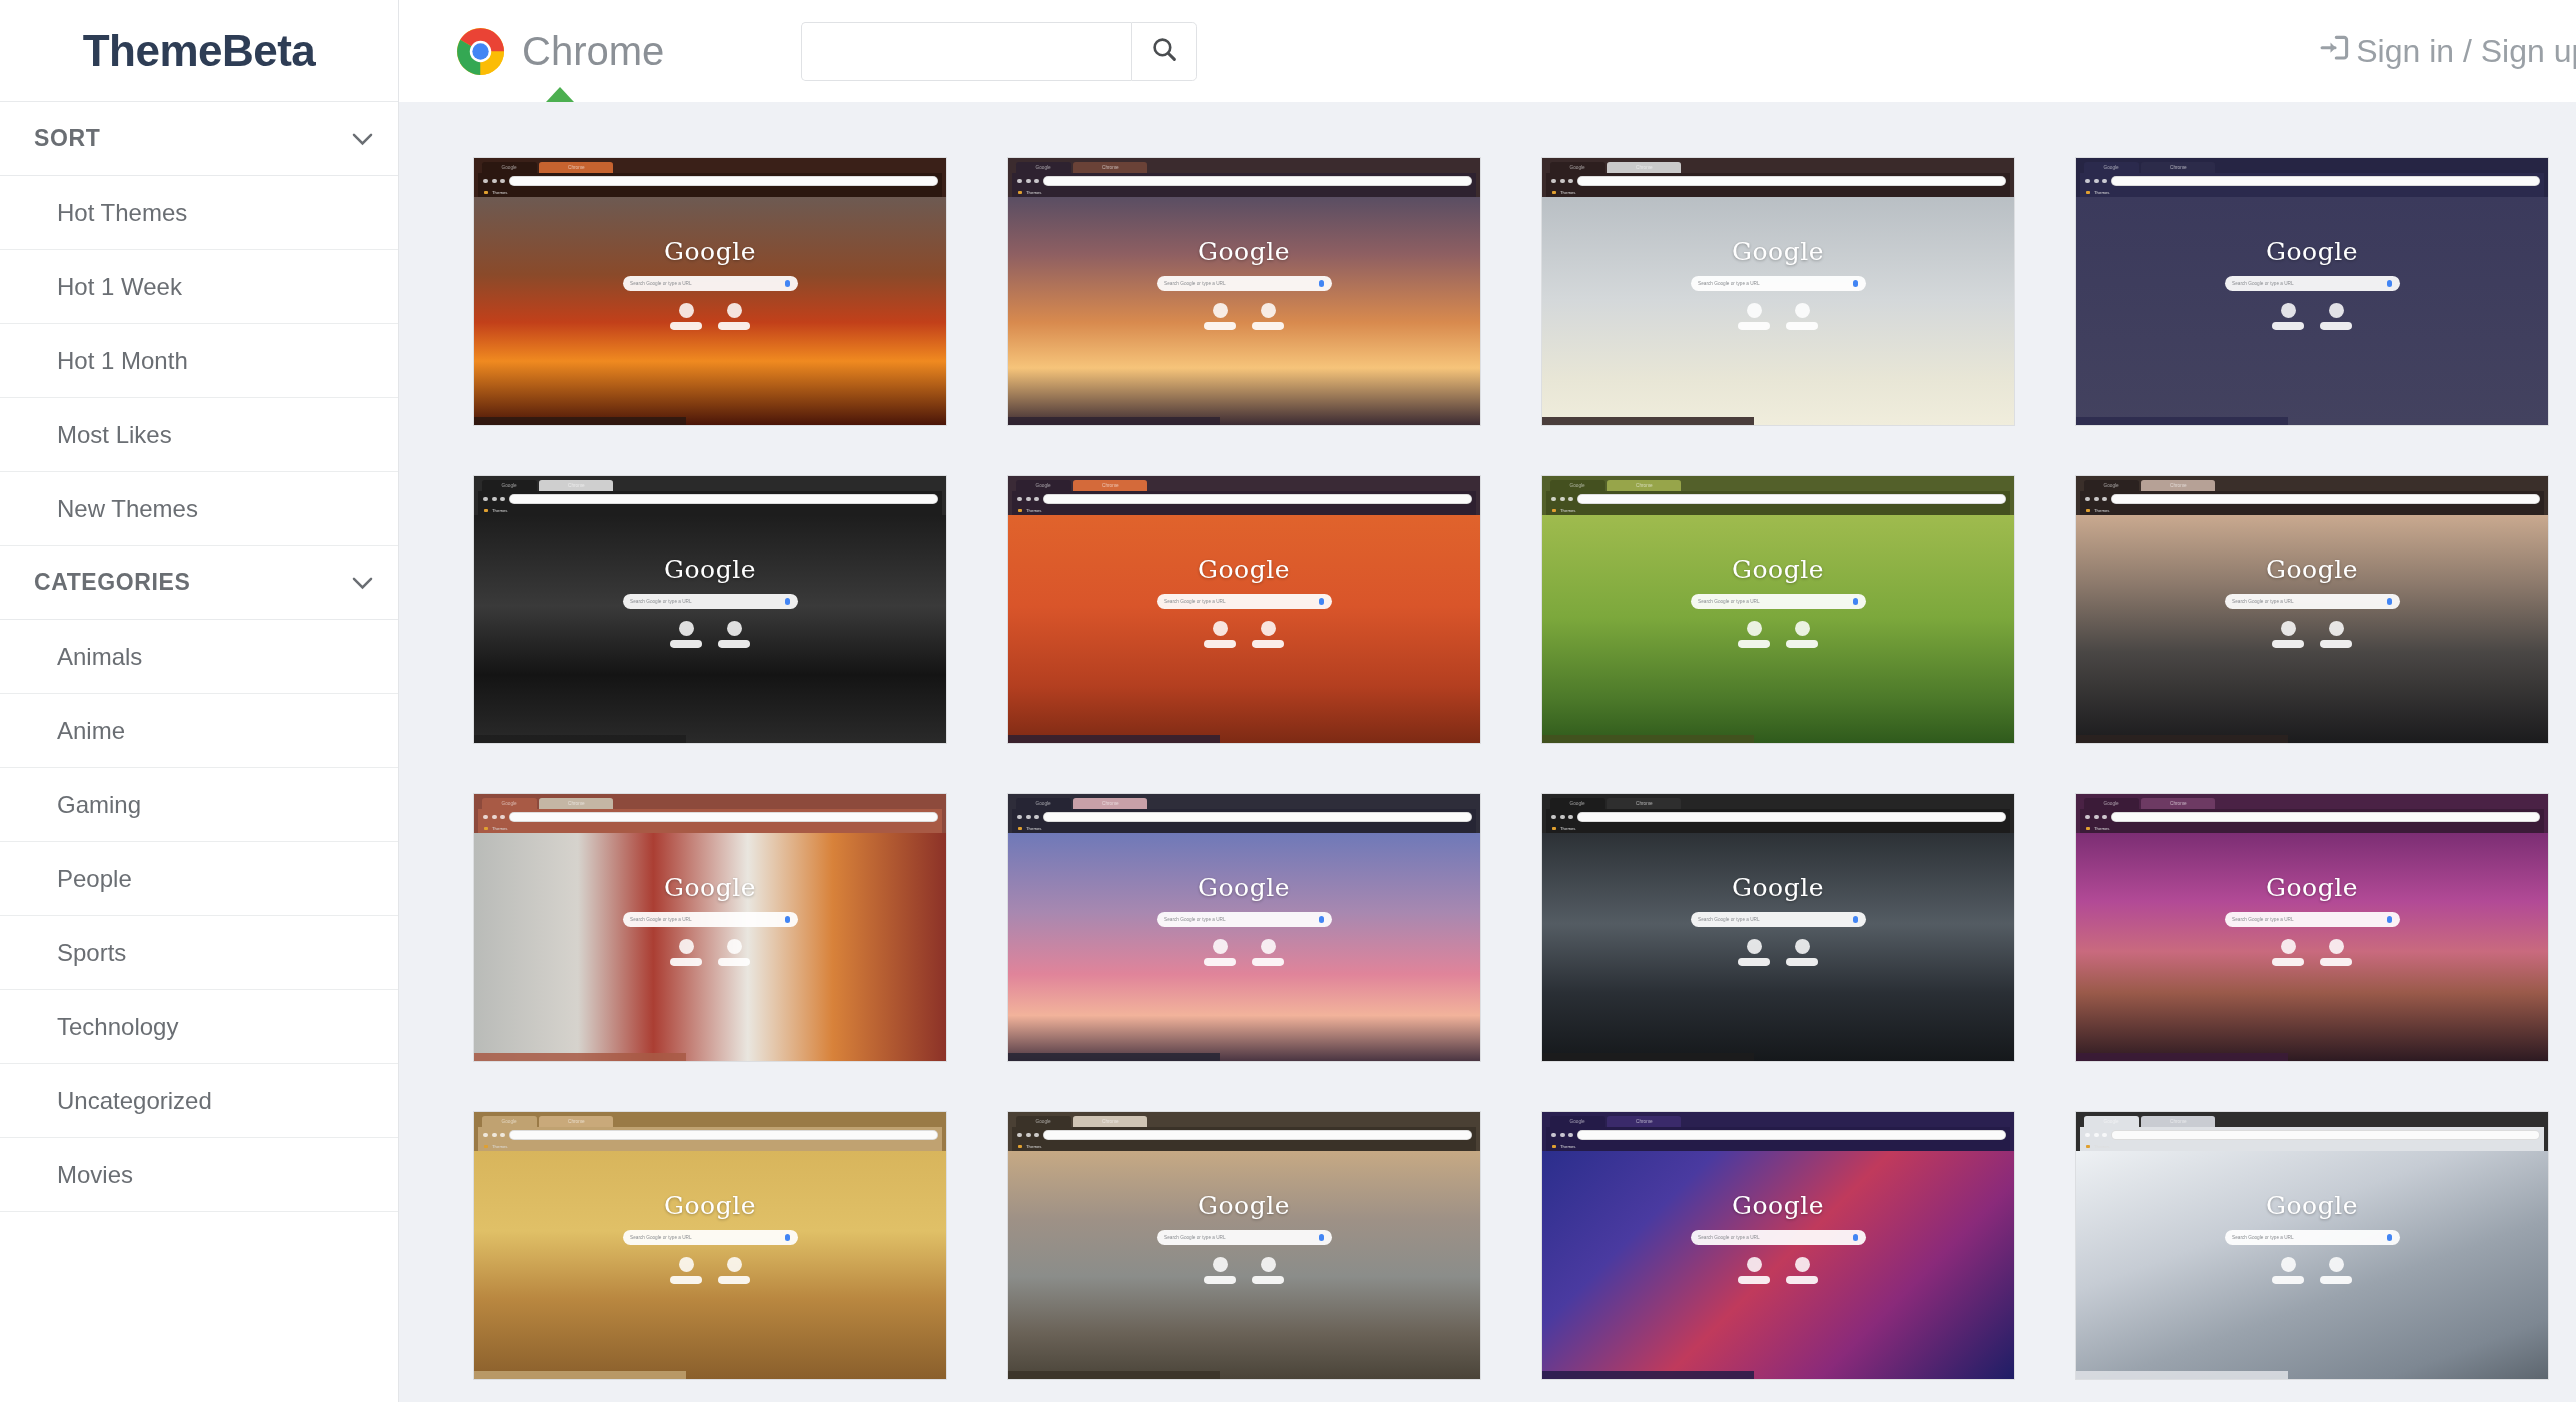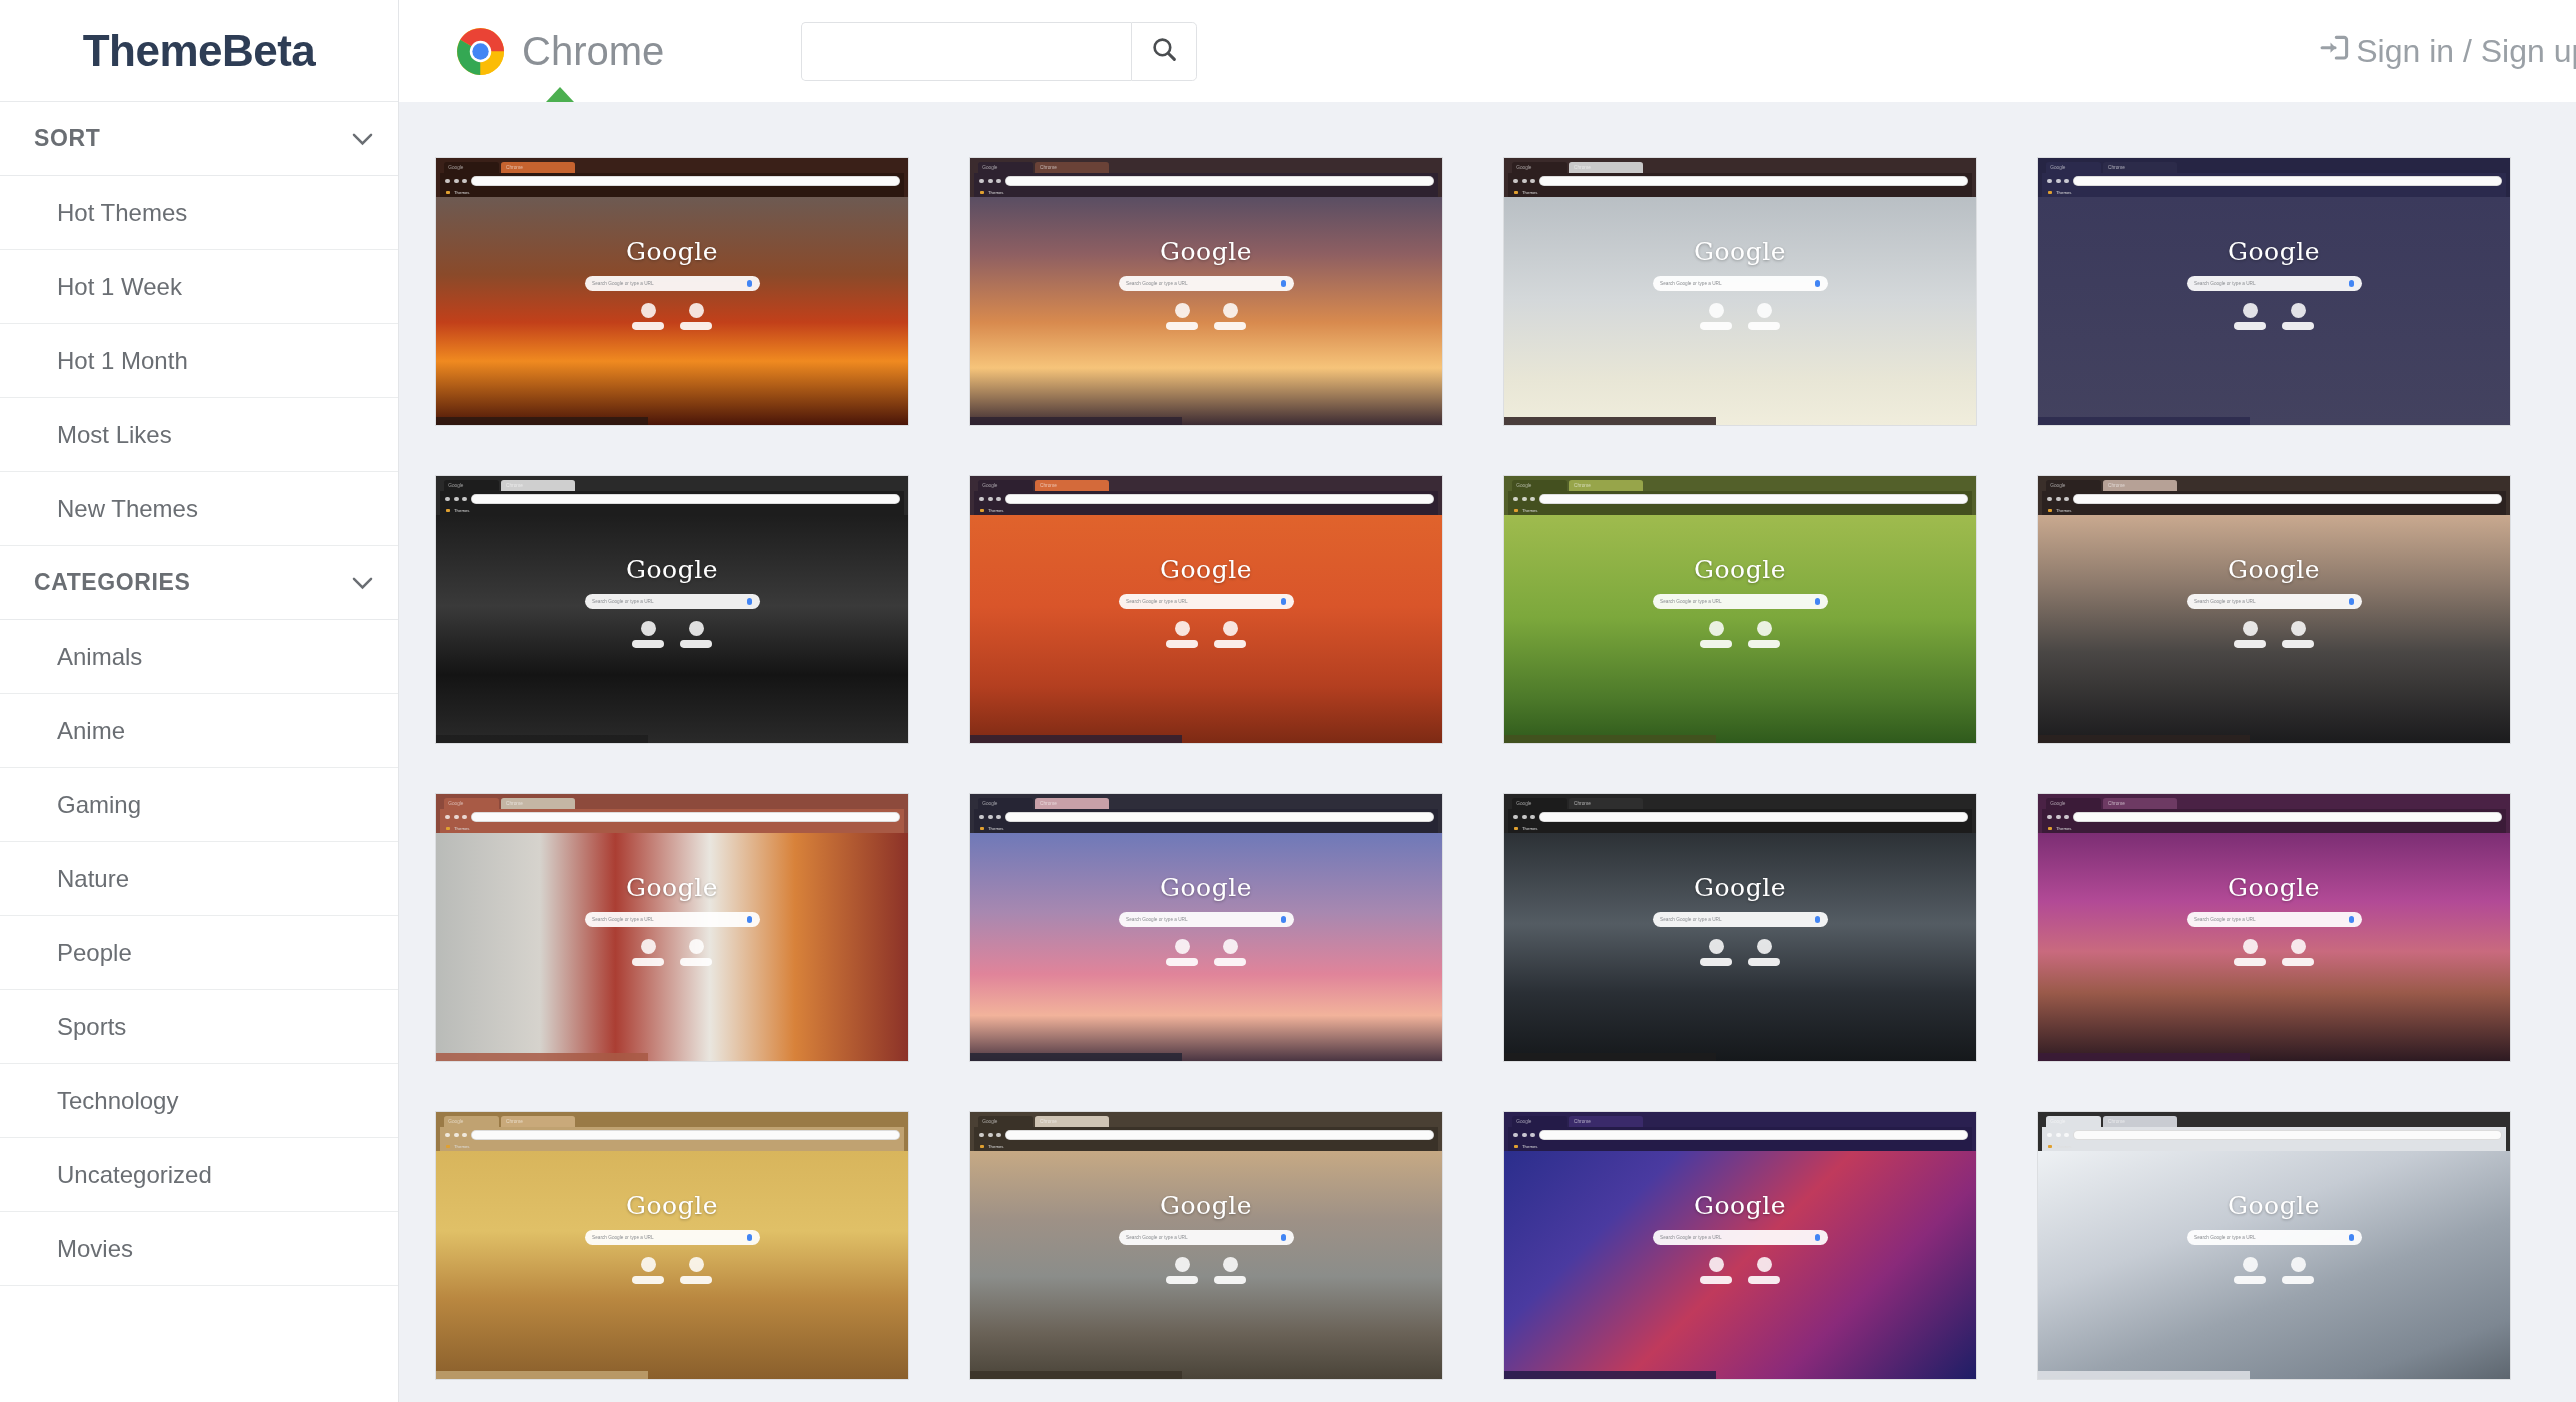--- a/index.html
+++ b/index.html
@@ -120,26 +120,27 @@
   }
   .signin {
     position: absolute; right: -13.3px; top: 50%; transform: translateY(-50%);
     display: flex; align-items: center; gap: 5.7px;
     color: #9aa0a6; font-size: 32px; cursor: pointer; white-space: nowrap;
   }
 
   
   .grid {
     position: absolute; top: 102px; left: 0; right: 0; bottom: 0;
-    padding: 55px 0 0 36px;
+    padding: 55px 0 0 74px;
     display: grid;
     grid-template-columns: repeat(4, 534px);
     grid-auto-rows: 269px;
     row-gap: 49px;
     column-gap: 0;
+    text-align: center;
   }
   .card {
     width: 474px; height: 269px;
     border: 0.9px solid #dcdee1;
     background: #fff;
     cursor: pointer;
     overflow: hidden;
     position: relative;
   }
   
@@ -236,23 +237,20 @@
       </span>
     </div>
     <div class="nav-item">
         <span>Animals</span>
       </div>
     <div class="nav-item">
         <span>Anime</span>
       </div>
     <div class="nav-item">
         <span>Gaming</span>
-      </div>
-    <div class="nav-item">
-        <span>Nature</span>
       </div>
     <div class="nav-item">
         <span>People</span>
       </div>
     <div class="nav-item">
         <span>Sports</span>
       </div>
     <div class="nav-item">
         <span>Technology</span>
       </div>

